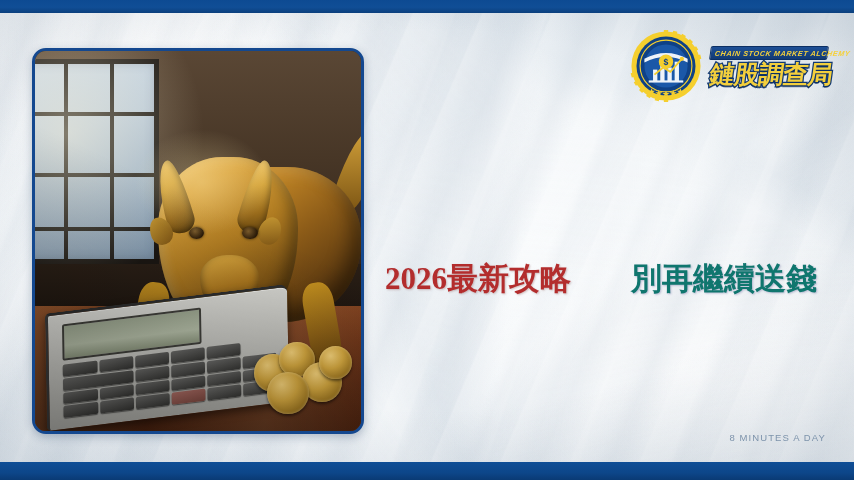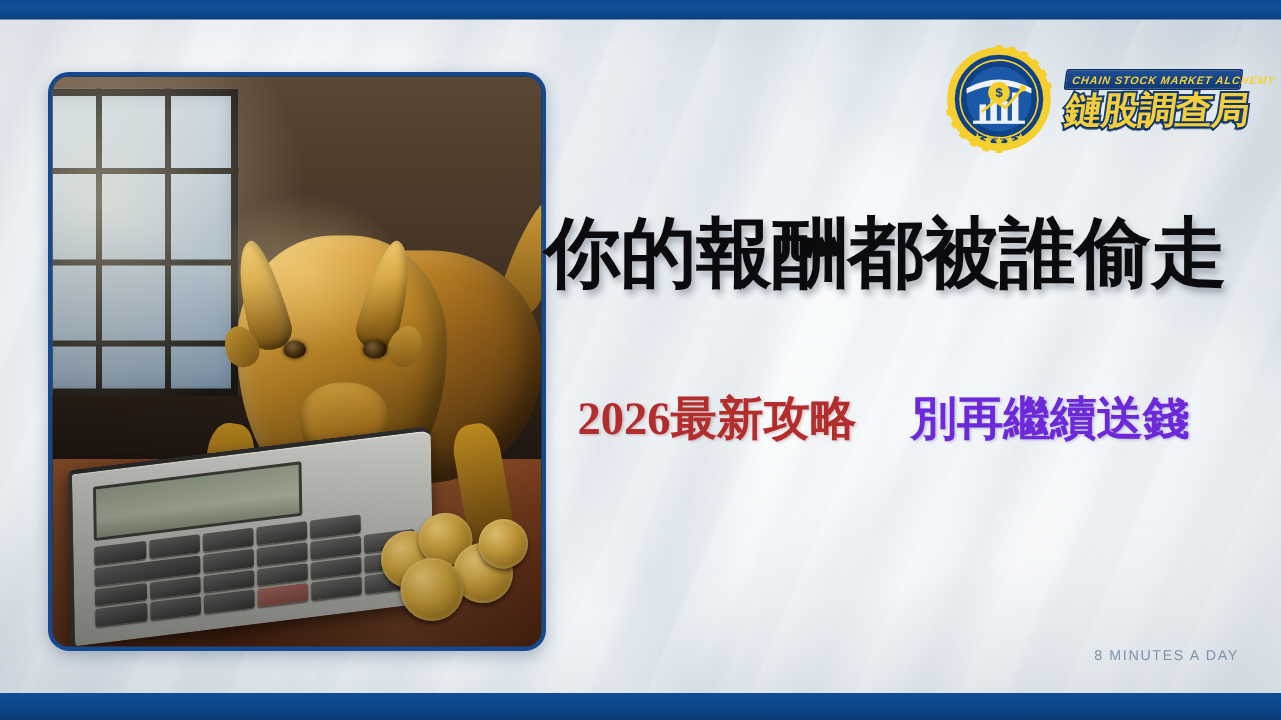--- a/index.html
+++ b/index.html
@@ -392,28 +392,28 @@
     white-space: nowrap;
     text-shadow: 2px 3px 4px rgba(90,100,115,0.45);
   }
   .subline {
     position: absolute;
     left: 385px;
     top: 258px;
     width: 450px;
     display: flex;
     align-items: baseline;
-    gap: 36px;
+    gap: 60px;
     font-size: 31px;
     font-weight: 700;
     white-space: nowrap;
     font-family: "Liberation Serif", serif;
   }
   .sub-red  { color: #b32d2d; text-shadow: 1px 1px 2px rgba(120,60,60,0.3); }
-  .sub-blue { color: #6d28d9; text-shadow: 1px 1px 2px rgba(60,60,130,0.3); }
+  .sub-blue { color: #0f766e; text-shadow: 1px 1px 2px rgba(60,60,130,0.3); }
 
   
   .tagline {
     position: absolute;
     right: 28px;
     bottom: 33px;
     text-align: right;
     color: #7d93ab;
     font-size: 9.5px;
     letter-spacing: 1.1px;
@@ -551,21 +551,20 @@
           </g>
         </g>
       </svg>
     </div>
     <div class="logo-text">
       <div class="logo-banner">CHAIN STOCK MARKET ALCHEMY</div>
       <div class="logo-cn">鏈股調查局</div>
     </div>
   </div>
 
-  <div class="headline">你的報酬都被誰偷走</div>
 
   <div class="subline">
     <span class="sub-red">2026最新攻略</span>
     <span class="sub-blue">別再繼續送錢</span>
   </div>
 
   <div class="tagline">
     <div>8 MINUTES A DAY</div>
   </div>
 

